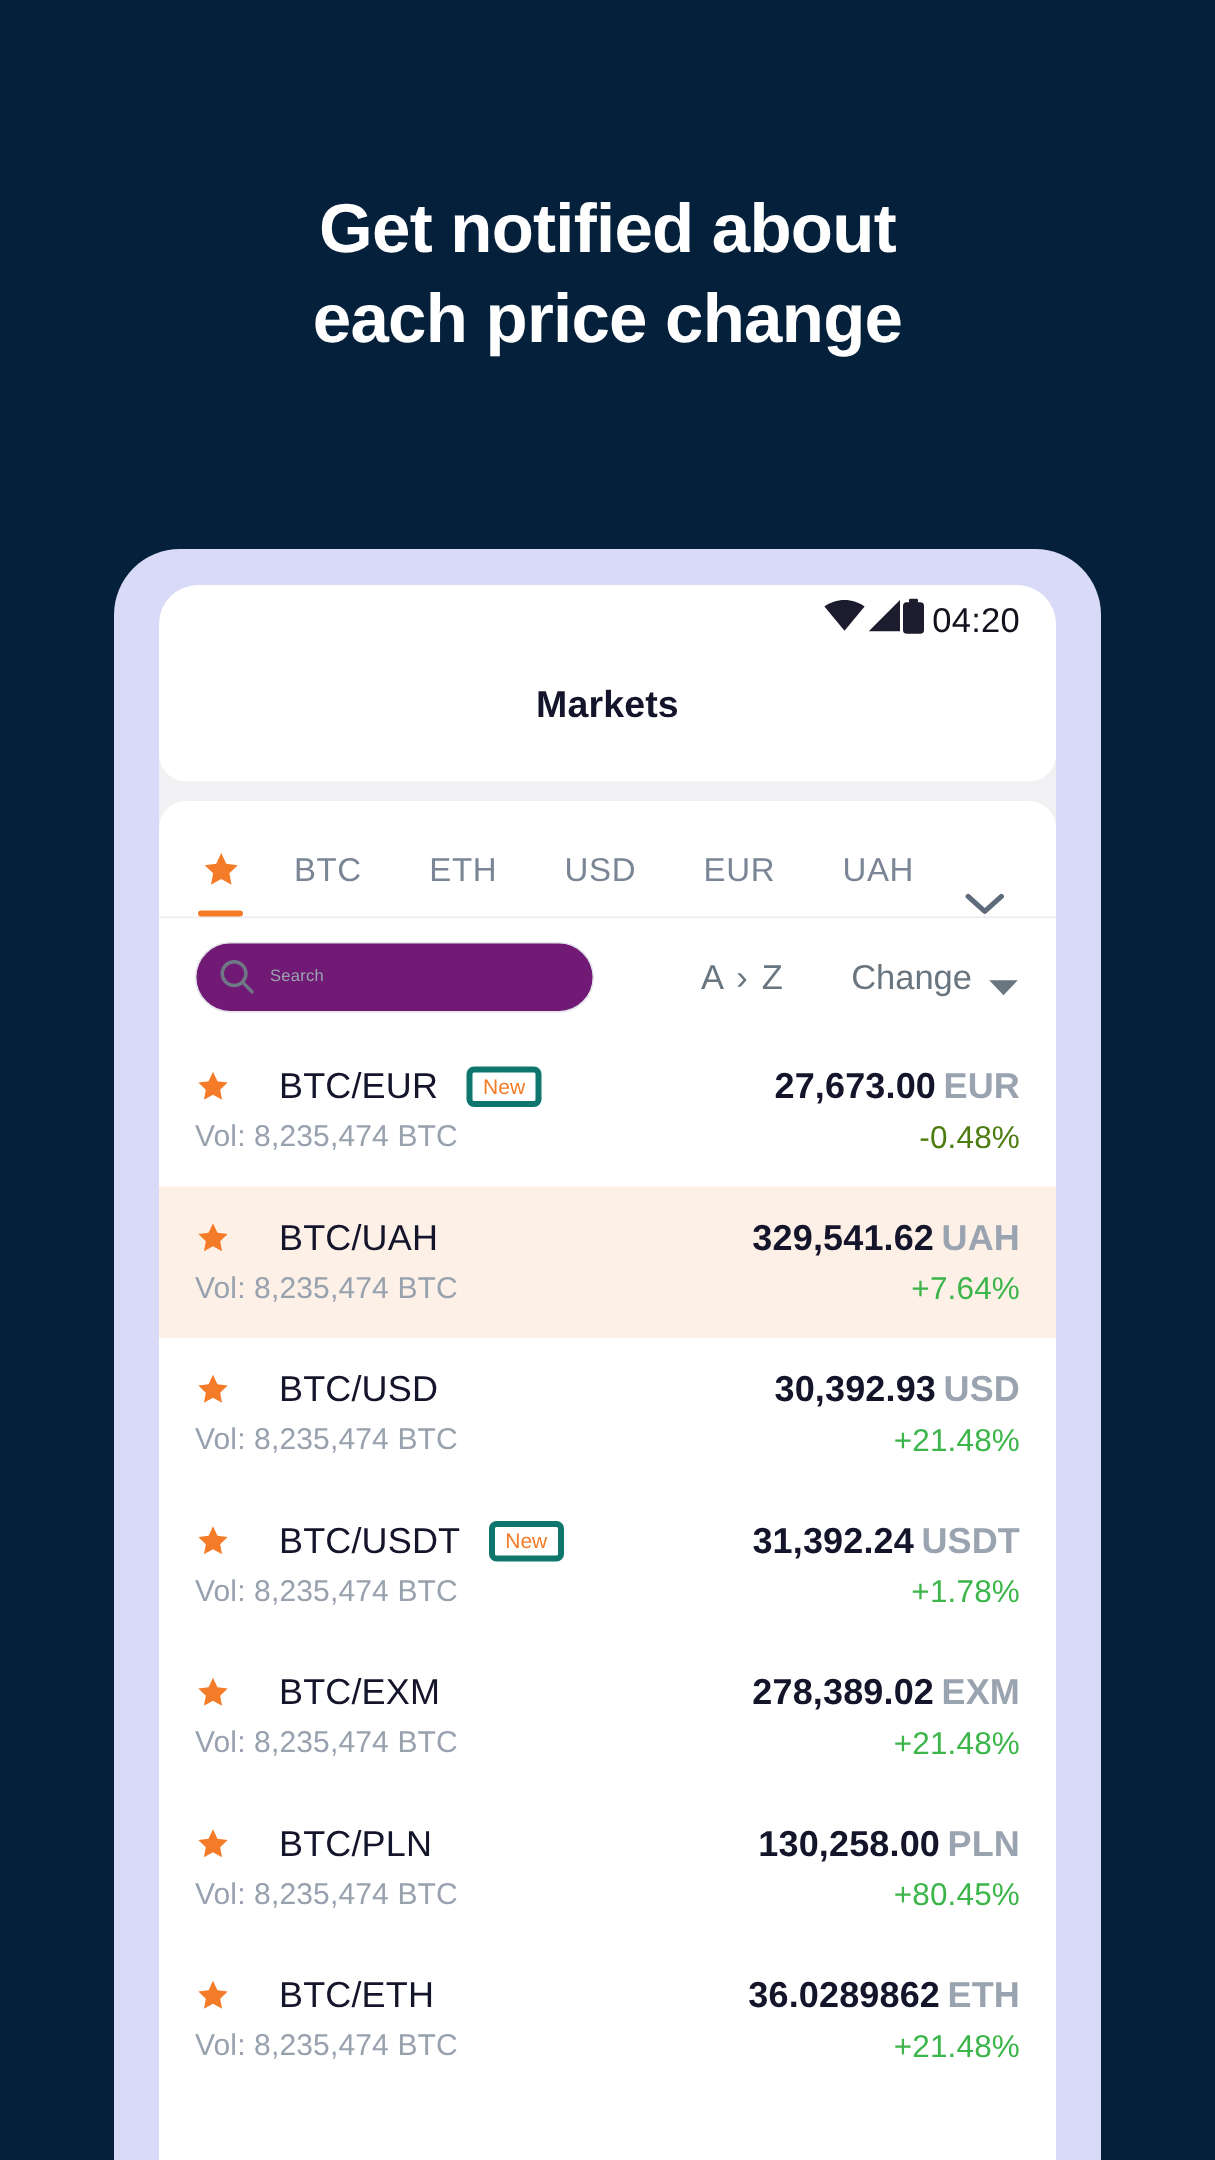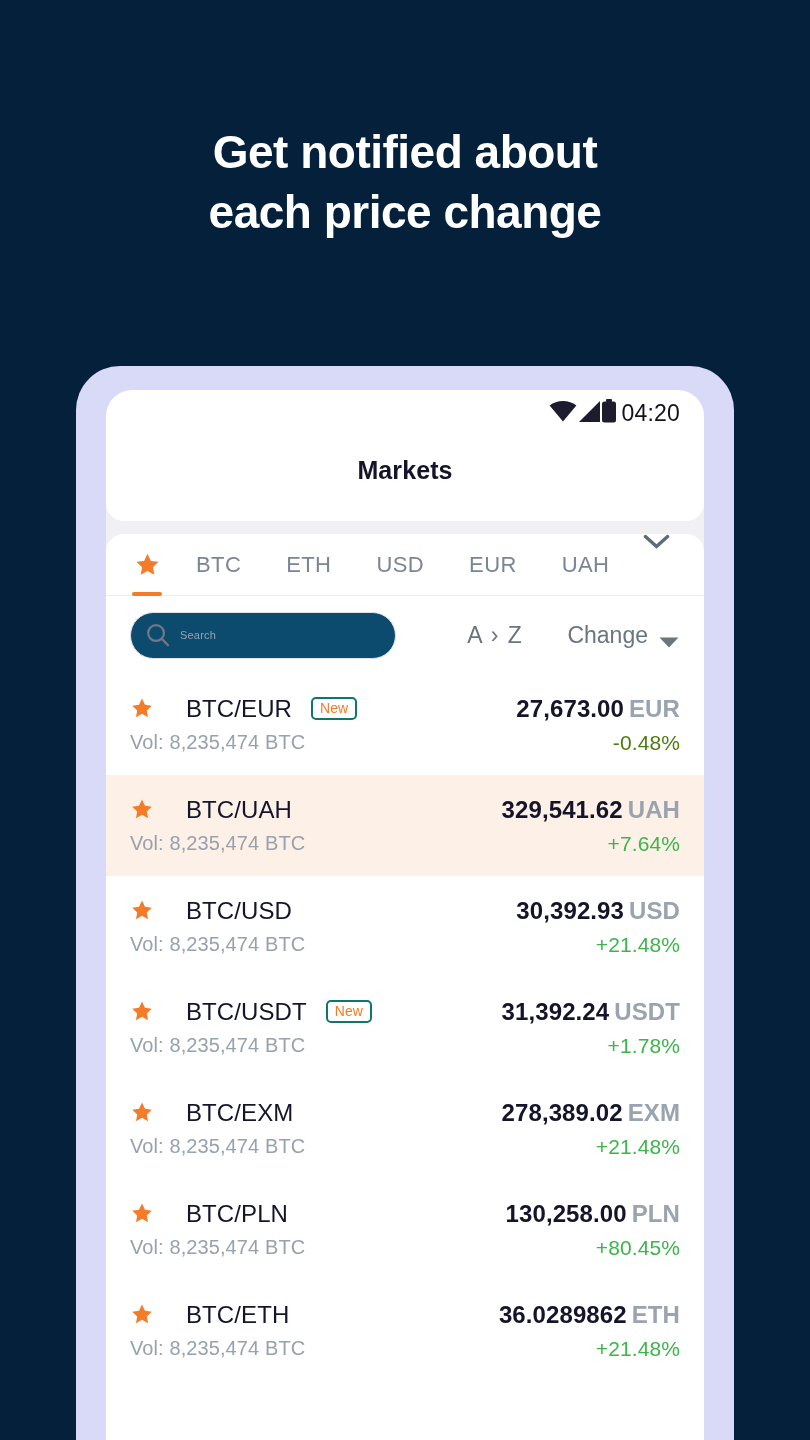--- a/index.html
+++ b/index.html
@@ -95,23 +95,23 @@
     background: #ffffff;
     border-radius: 18px 18px 0 0;
     margin-top: 13px;
     height: 912px;
     overflow: hidden;
     position: relative;
   }
 
   
   .tab-bar {
-    height: 62px;
-    display: flex;
-    align-items: flex-start;
+    height: 78px;
+    display: flex;
+    align-items: flex-end;
     padding: 0 32px 0 24px;
     border-bottom: 1px solid #ececf0;
     position: relative;
   }
 
   .tab {
     font-size: 22px;
     color: #7a8596;
     letter-spacing: 0.4px;
     position: relative;
@@ -158,21 +158,21 @@
 
   .search-box {
     width: 276px;
     height: 47px;
     border: 1px solid #e2e2e8;
     border-radius: 24px;
     display: flex;
     align-items: center;
     padding: 0 14px;
     gap: 9px;
-    background: #0c4a6e;
+    background: #701a75;
   }
 
   .search-placeholder {
     color: #9aa3b0;
     font-size: 11px;
     letter-spacing: 0.2px;
   }
 
   .sort-az {
     margin-left: 71px;
@@ -219,21 +219,21 @@
   }
 
   .pair-name {
     font-size: 24px;
     color: #14142b;
     letter-spacing: 0.1px;
     margin-left: 17px;
   }
 
   .new-badge {
-    border: 2px solid #0f766e;
+    border: 4px solid #0f766e;
     color: #f47b28;
     border-radius: 5px;
     font-size: 14px;
     padding: 2px 7px 3px;
     line-height: 1;
     margin-left: 4px;
   }
 
   .price {
     font-size: 24px;

